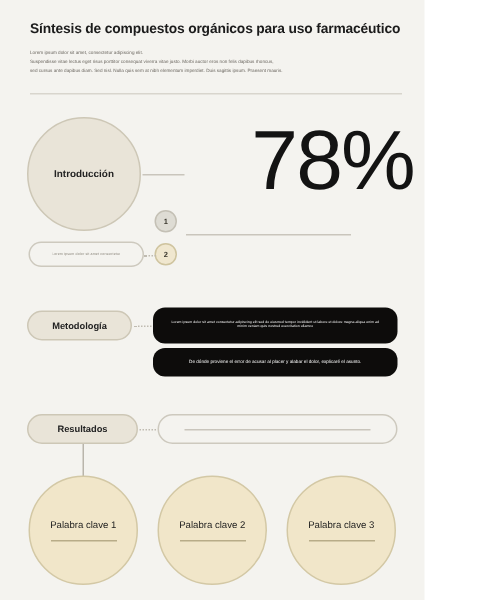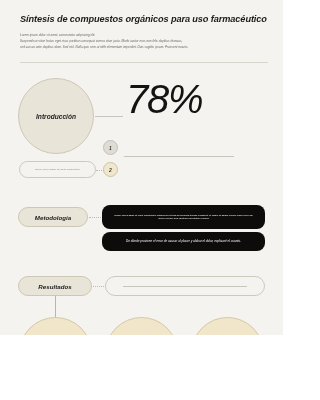--- a/index.html
+++ b/index.html
@@ -6,24 +6,23 @@
     margin: 0;
     padding: 0;
     background: #ffffff;
   }
   body {
     font-family: "Liberation Sans", sans-serif;
   }
   #poster {
     position: relative;
     width: 283px;
-    height: 335px;
+    height: 400px;
     background: #f4f3ef;
     overflow: hidden;
-    font-style: italic;
   }
 
   
   .title {
     position: absolute;
     left: 20px;
     top: 14px;
     width: 248px;
     font-size: 9.2px;
     font-weight: 600;
@@ -100,26 +99,27 @@
   #intro-connector {
     left: 95px;
     top: 116px;
     width: 28px;
   }
   #big-stat {
     position: absolute;
     left: 126px;
     top: 79px;
     width: 150px;
-    font-size: 40px;
+    font-size: 56px;
     font-weight: 300;
     color: #131313;
     letter-spacing: -1.2px;
     line-height: 1;
     font-family: "Liberation Sans", sans-serif;
+    text-align: right;
   }
 
   
   #step-1 {
     left: 103px;
     top: 140px;
     width: 15px;
     height: 15px;
     background: #dedcd4;
     border: 1px solid #c4c0b5;

